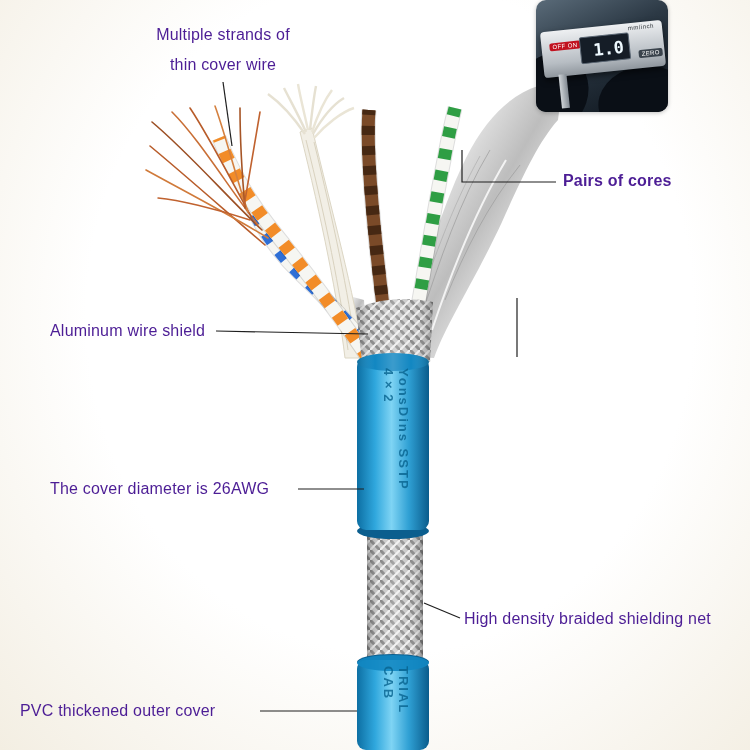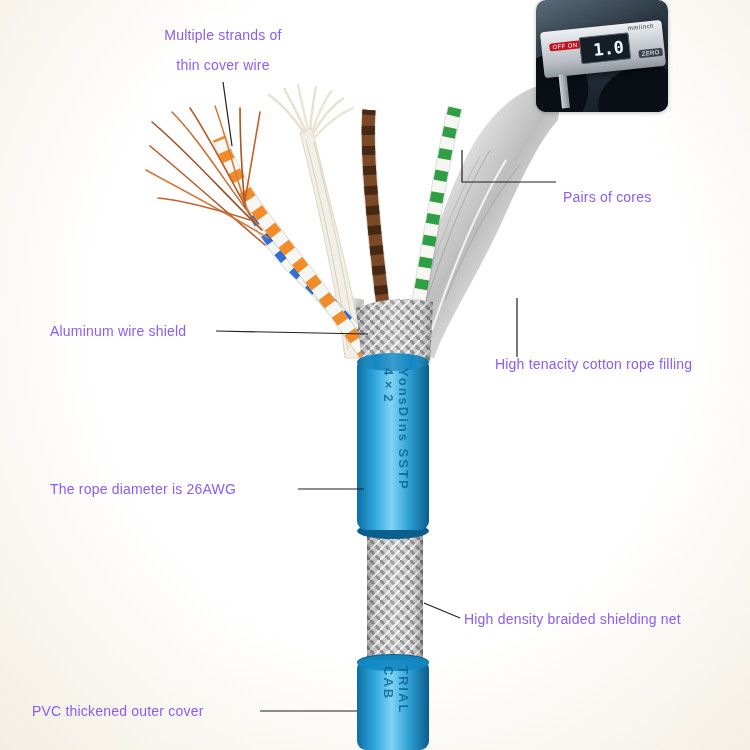--- a/index.html
+++ b/index.html
@@ -4,21 +4,21 @@
 <style>
   html,body{margin:0;padding:0;}
   body{
     width:750px;height:750px;overflow:hidden;
     font-family:"Liberation Sans",sans-serif;
     background:radial-gradient(ellipse at 52% 42%, #ffffff 55%, #f3eee2 100%);
   }
   .stage{position:relative;width:750px;height:750px;}
   .art{position:absolute;left:0;top:0;}
   .label{
-    position:absolute;color:#8b5cf6;font-size:14px;line-height:22px;
+    position:absolute;color:#4c1d95;font-size:16px;line-height:22px;
     white-space:nowrap;letter-spacing:.2px;
   }
   .label.center{text-align:center;white-space:normal;line-height:30px;}
   
   .jacket-print{
     position:absolute;writing-mode:vertical-rl;
     font-size:13px;font-weight:700;letter-spacing:2px;
     color:#07638f;opacity:.8;
   }
   .print-upper{left:381px;top:368px;height:158px;overflow:hidden;}
@@ -188,31 +188,30 @@
       <path d="M460,618 L424,603"></path>
       <path d="M260,711 L357,711"></path>
     </g>
   </svg>
 
   <div class="label center" style="left:128px;top:20px;width:190px;">
     <div>Multiple strands of</div>
     <div>thin cover wire</div>
   </div>
 
-  <div class="label" style="left:563px;top:186px;">Pairs of cores</div>
+  <div class="label" style="left:563px;top:170px;font-weight:bold;">Pairs of cores</div>
 
   <div class="label" style="left:50px;top:320px;">Aluminum wire shield</div>
 
-  <div class="label" style="left:495px;top:353px;">High tenacity cotton rope filling</div>
-
-  <div class="label" style="left:50px;top:478px;">The rope diameter is 26AWG</div>
+
+  <div class="label" style="left:50px;top:478px;">The cover diameter is 26AWG</div>
 
   <div class="label" style="left:464px;top:608px;">High density braided shielding net</div>
 
-  <div class="label" style="left:32px;top:700px;">PVC thickened outer cover</div>
+  <div class="label" style="left:20px;top:700px;">PVC thickened outer cover</div>
 
   <div class="jacket-print print-upper">YonsDins SSTP 4×2</div>
   <div class="jacket-print print-lower">TRIAL CAB</div>
 
   <div class="caliper">
     <div class="finger finger-a"></div>
     <div class="finger finger-b"></div>
     <div class="cal-body">
       <div class="cal-unit">mm/inch</div>
       <div class="cal-chip cal-onoff">OFF ON</div>

